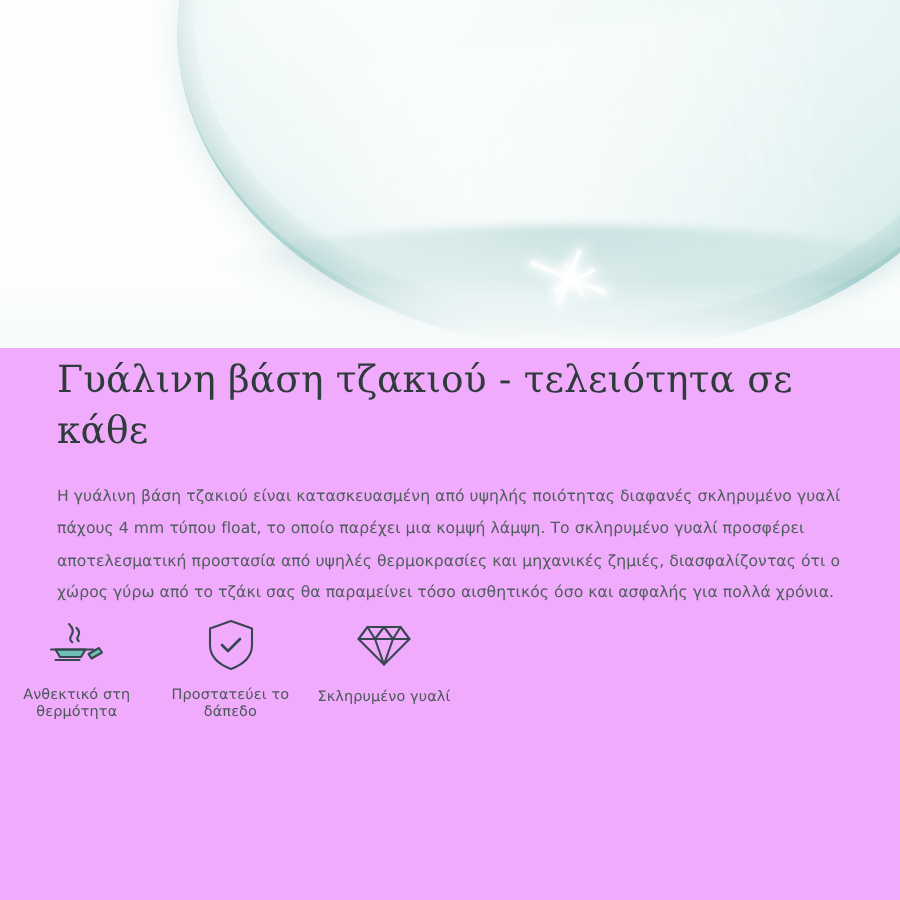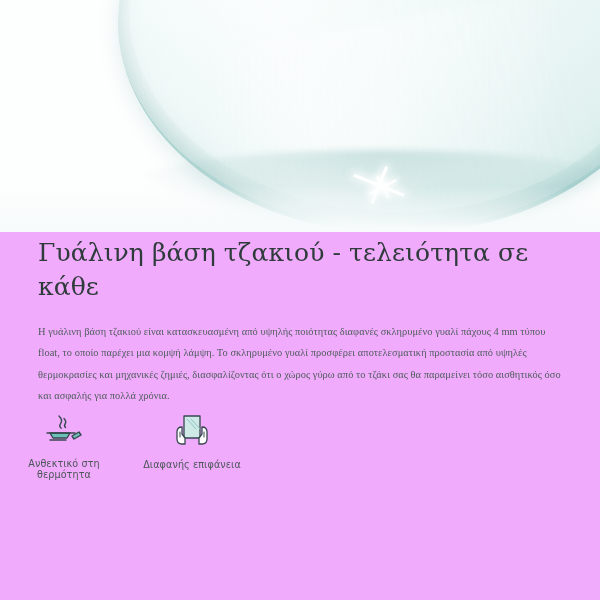--- a/index.html
+++ b/index.html
@@ -177,31 +177,30 @@
     color: #2e3b3a;
     letter-spacing: 0.1px;
   }
   .body-copy {
     margin: 0;
     padding: 18px 36px 0 38px;
     font-size: 10.4px;
     line-height: 2.06;
     color: #4f5d5c;
     letter-spacing: 0.05px;
-    font-family: Liberation Serif, serif;
   }
 
   
   .features {
     position: absolute;
     left: 0;
     top: 404px;
     width: 512px;
     display: grid;
-    grid-template-columns: repeat(4, 1fr);
+    grid-template-columns: repeat(5, 1fr);
     grid-template-rows: 76px 76px;
     row-gap: 6px;
   }
   .feature {
     display: flex;
     flex-direction: column;
     align-items: center;
     justify-content: flex-start;
     padding-top: 6px;
   }
@@ -255,30 +254,38 @@
           <path d="M8 20 h20 l-3 5 H11 z" fill="#6fbfb9" stroke="#37474f"></path>
           <path d="M5 20 h28"></path>
           <path d="M30 23 l7 -4 l2 3 l-7 4 z" fill="#6fbfb9" stroke="#37474f"></path>
           <path d="M8 27 h16"></path>
         </svg>
       </div>
       <div class="feature-label">Ανθεκτικό στη θερμότητα</div>
     </div>
 
 
-
-
-
     <div class="feature">
       <div class="feature-icon">
-        <svg width="42" height="34" viewBox="0 0 42 34" fill="none" stroke="#37474f" stroke-width="1.3" stroke-linecap="round" stroke-linejoin="round">
-          <rect x="13" y="3" width="16" height="22" fill="#cfe9e7" stroke="#37474f"></rect>
-          <path d="M16 6 l9 10 M20 6 l9 10" stroke="#8fc6c2" stroke-width="1"></path>
-          <path d="M11 14 c-3 0 -5 2 -5 5 v7 c0 3 2 5 5 5 h3 v-6 l-3 -4 z" fill="#ffffff" stroke="#37474f"></path>
-          <path d="M31 14 c3 0 5 2 5 5 v7 c0 3 -2 5 -5 5 h-3 v-6 l3 -4 z" fill="#ffffff" stroke="#37474f"></path>
-          <path d="M9 19 v5 M33 19 v5" stroke-width="1"></path>
+        <svg width="34" height="36" viewBox="0 0 34 36" fill="none" stroke="#37474f" stroke-width="1.4" stroke-linecap="round" stroke-linejoin="round">
+          <path d="M17 2 L31 7 V18 c0 8 -6 13 -14 16 C9 31 3 26 3 18 V7 z"></path>
+          <path d="M11 18 l4 4 l8 -8" stroke-width="1.8"></path>
         </svg>
       </div>
-      <div class="feature-label">Διαφανής επιφάνεια</div>
+      <div class="feature-label">Προστατεύει το δάπεδο</div>
     </div>
+
+    <div class="feature">
+      <div class="feature-icon">
+        <svg width="38" height="34" viewBox="0 0 38 34" fill="none" stroke="#37474f" stroke-width="1.4" stroke-linecap="round" stroke-linejoin="round">
+          <path d="M8 5 h22 l6 8 l-17 17 l-17 -17 z"></path>
+          <path d="M2 13 h34"></path>
+          <path d="M8 5 l5 8 l6 17 l6 -17 l5 -8"></path>
+          <path d="M13 13 l6 -8 l6 8"></path>
+        </svg>
+      </div>
+      <div class="feature-label">Σκληρυμένο γυαλί</div>
+    </div>
+
+
 
   </div>
 </div>
 
 </body></html>

